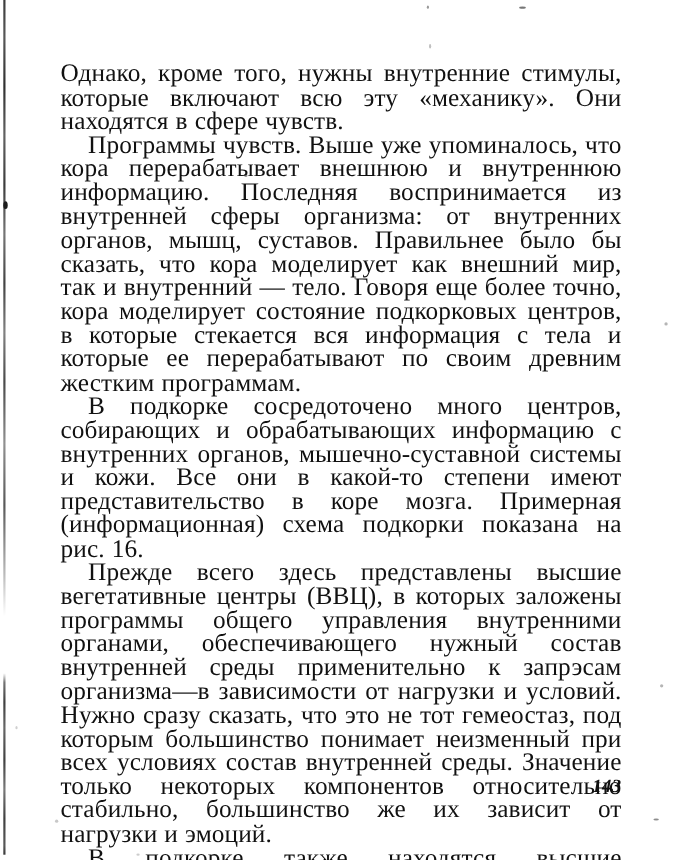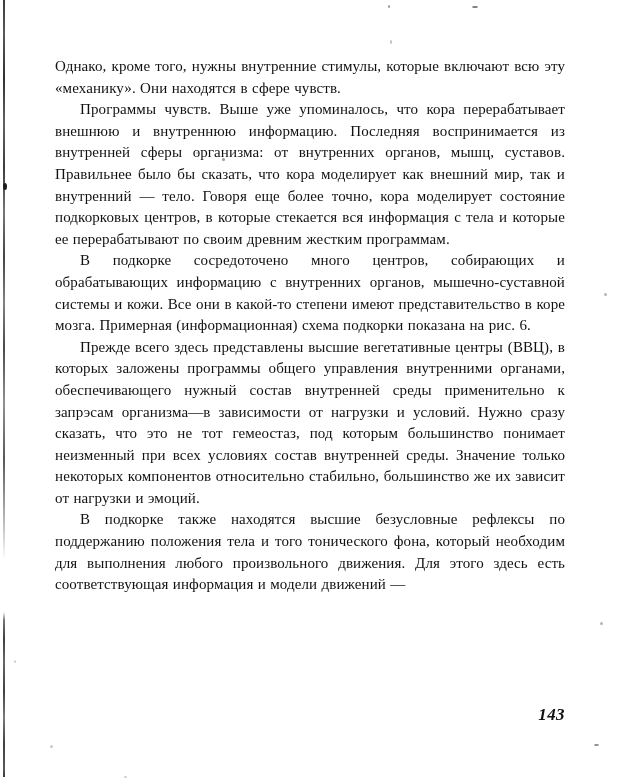--- a/index.html
+++ b/index.html
@@ -63,21 +63,21 @@
     position: absolute;
     left: 55px;
     top: 56px;
     width: 510px;
   }
 
   p.body {
     margin: 0;
     text-align: justify;
     text-justify: inter-word;
-    font-size: 15px;
+    font-size: 23px;
     line-height: 21.6px;
     letter-spacing: .1px;
     word-spacing: .5px;
     -webkit-font-smoothing: none;
   }
   p.body.indent {
     text-indent: 25px;
   }
   .runin {
     font-weight: normal;
@@ -121,21 +121,21 @@
 
     <p class="body">
       <span>Однако, кроме того, нужны внутренние стимулы, которые включают всю эту «механику». Они находятся в сфере чувств.</span>
     </p>
 
     <p class="body indent">
       <span class="runin">Программы чувств.</span><span> Выше уже упоминалось, что кора перерабатывает внешнюю и внутреннюю информацию. Последняя воспринимается из внутренней сферы организма: от внутренних органов, мышц, суставов. Правильнее было бы сказать, что кора моделирует как внешний мир, так и внутренний — тело. Говоря еще более точно, кора моделирует состояние подкорковых центров, в которые стекается вся информация с тела и которые ее перерабатывают по своим древним жестким программам.</span>
     </p>
 
     <p class="body indent">
-      <span>В подкорке сосредоточено много центров, собирающих и обрабатывающих информацию с внутренних органов, мышечно-суставной системы и кожи. Все они в какой-то степени имеют представительство в коре мозга. Примерная (информационная) схема подкорки показана на рис. 6.</span>
+      <span>В подкорке сосредоточено много центров, собирающих и обрабатывающих информацию с внутренних органов, мышечно-суставной системы и кожи. Все они в какой-то степени имеют представительство в коре мозга. Примерная (информационная) схема подкорки показана на рис. 16.</span>
     </p>
 
     <p class="body indent">
       <span>Прежде всего здесь представлены высшие вегетативные центры (ВВЦ), в которых заложены программы общего управления внутренними органами, обеспечивающего нужный состав внутренней среды применительно к запрэсам организма—в зависимости от нагрузки и условий. Нужно сразу сказать, что это не тот гемеостаз, под которым большинство понимает неизменный при всех условиях состав внутренней среды. Значение только некоторых компонентов относительно стабильно, большинство же их зависит от нагрузки и эмоций.</span>
     </p>
 
     <p class="body indent">
       <span>В подкорке также находятся высшие безусловные рефлексы по поддержанию положения тела и того тонического фона, который необходим для выполнения любого произвольного движения. Для этого здесь есть соответствующая информация и модели движений —</span>
     </p>
 

